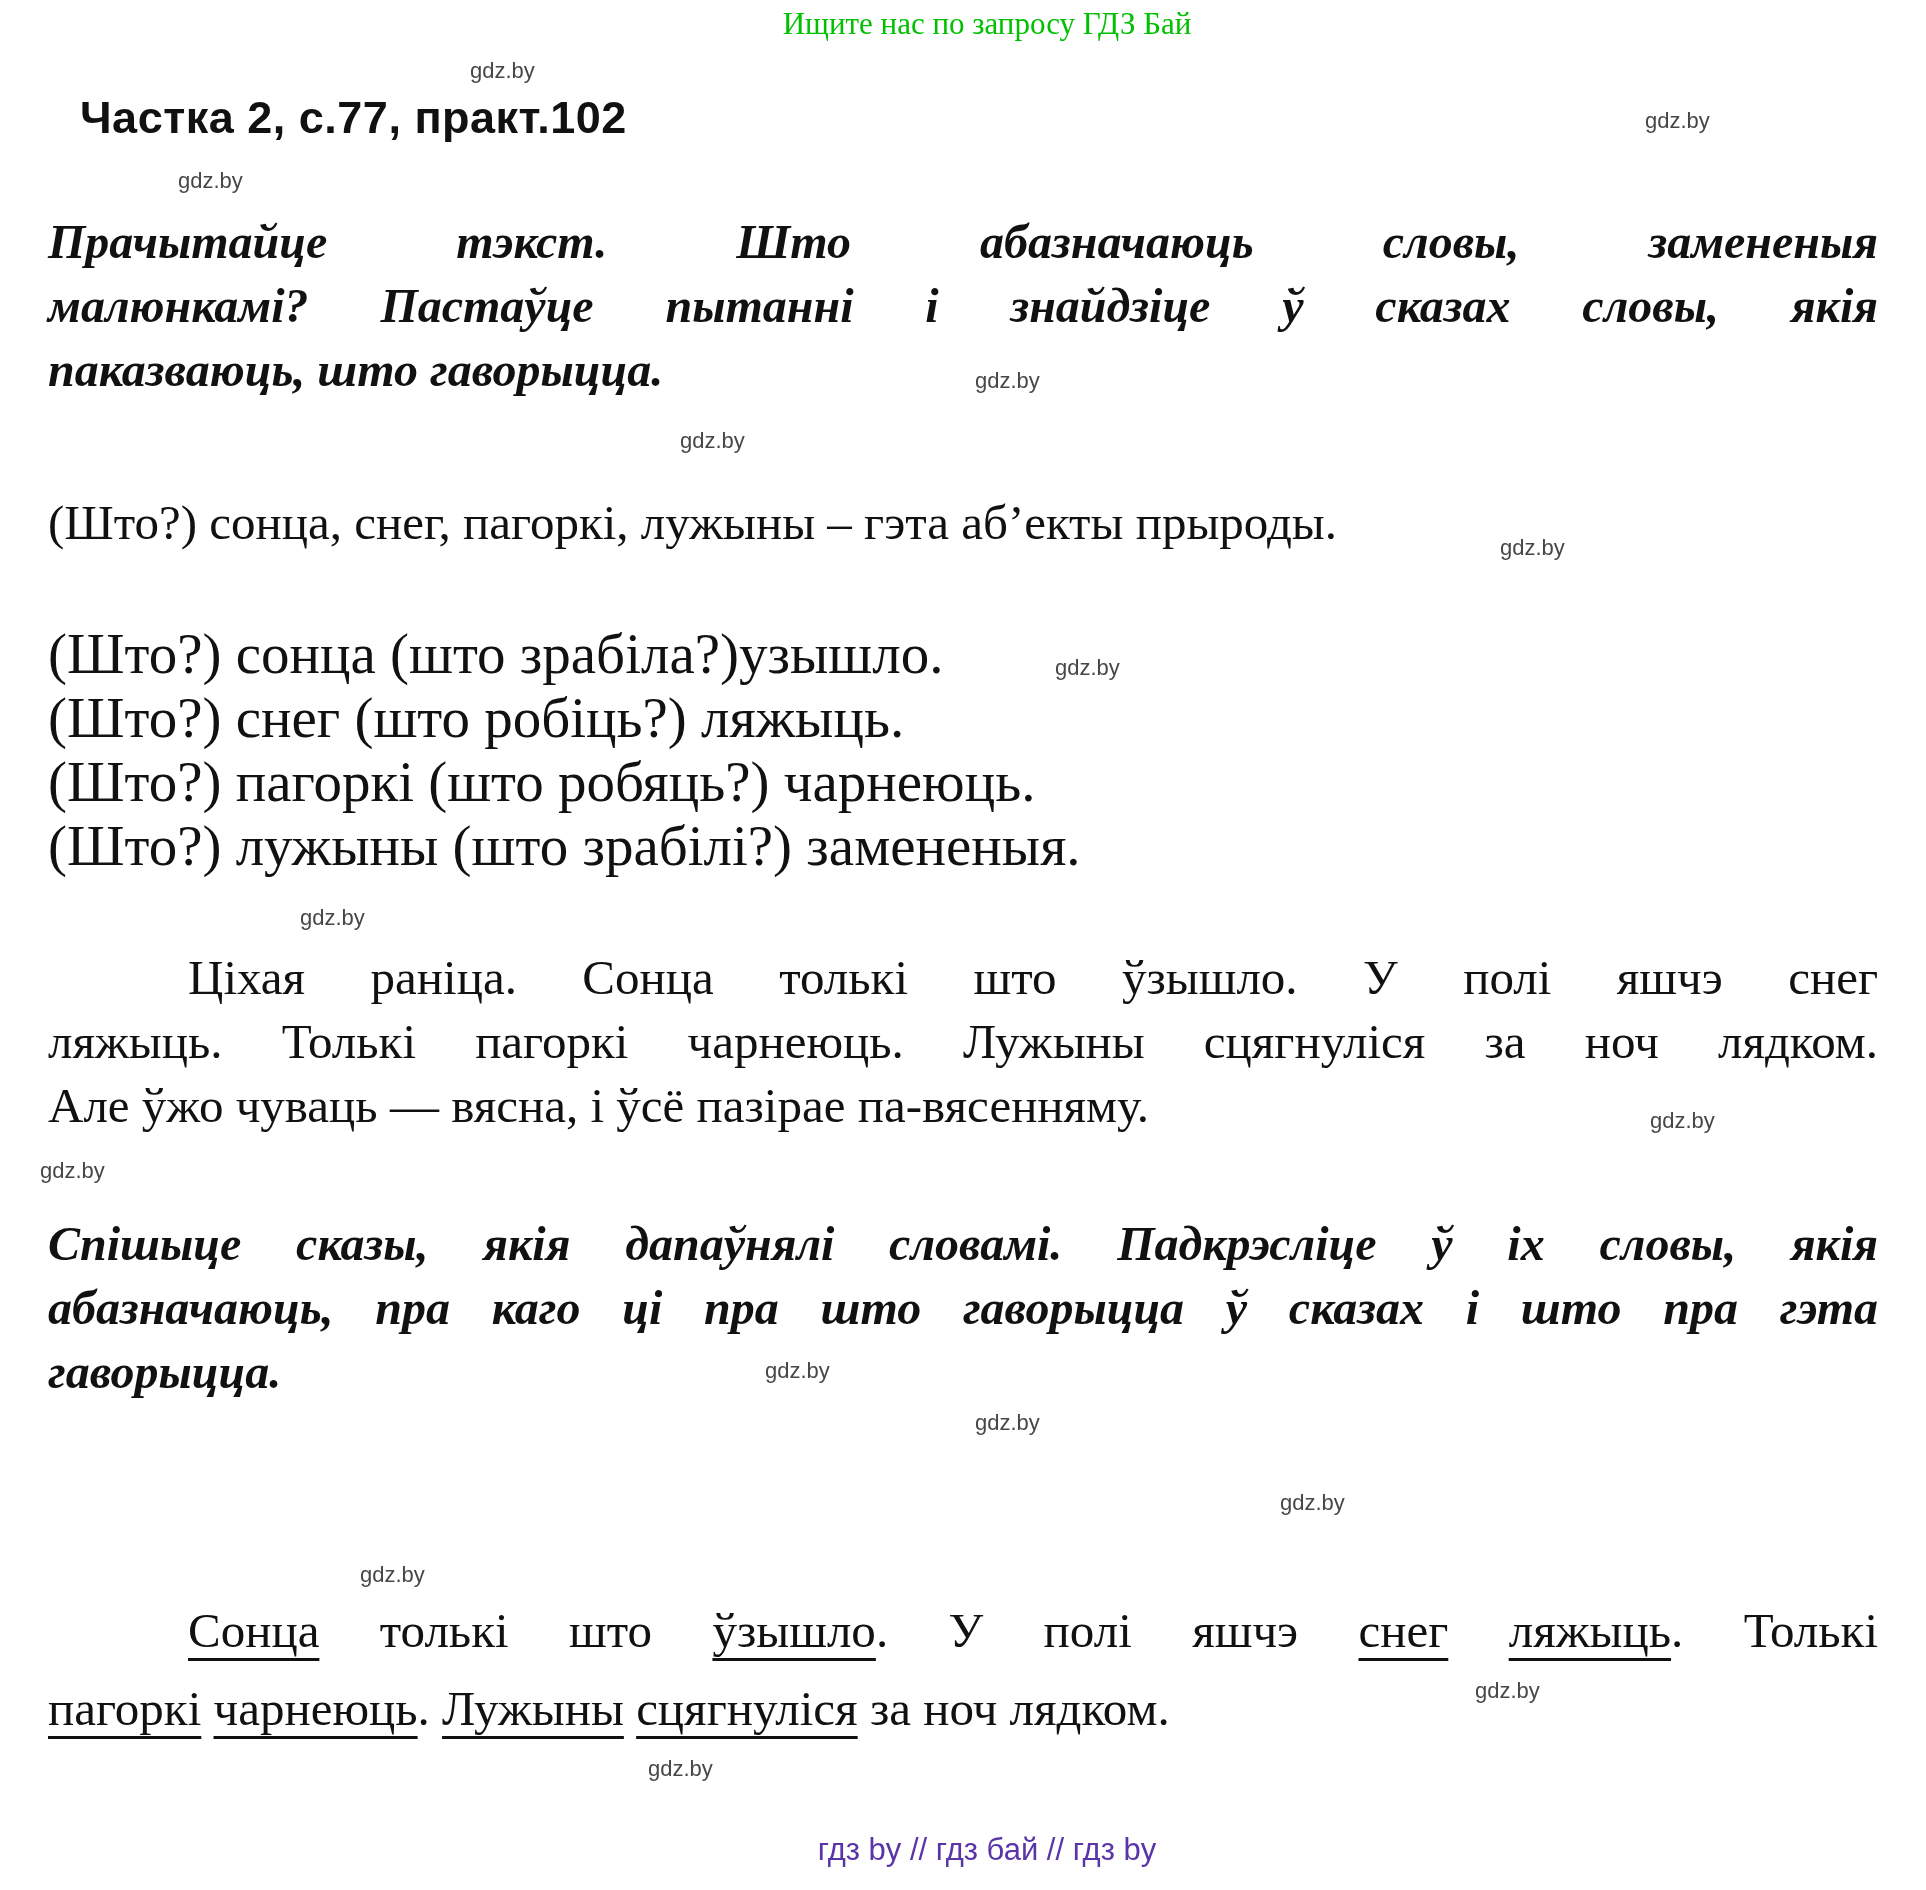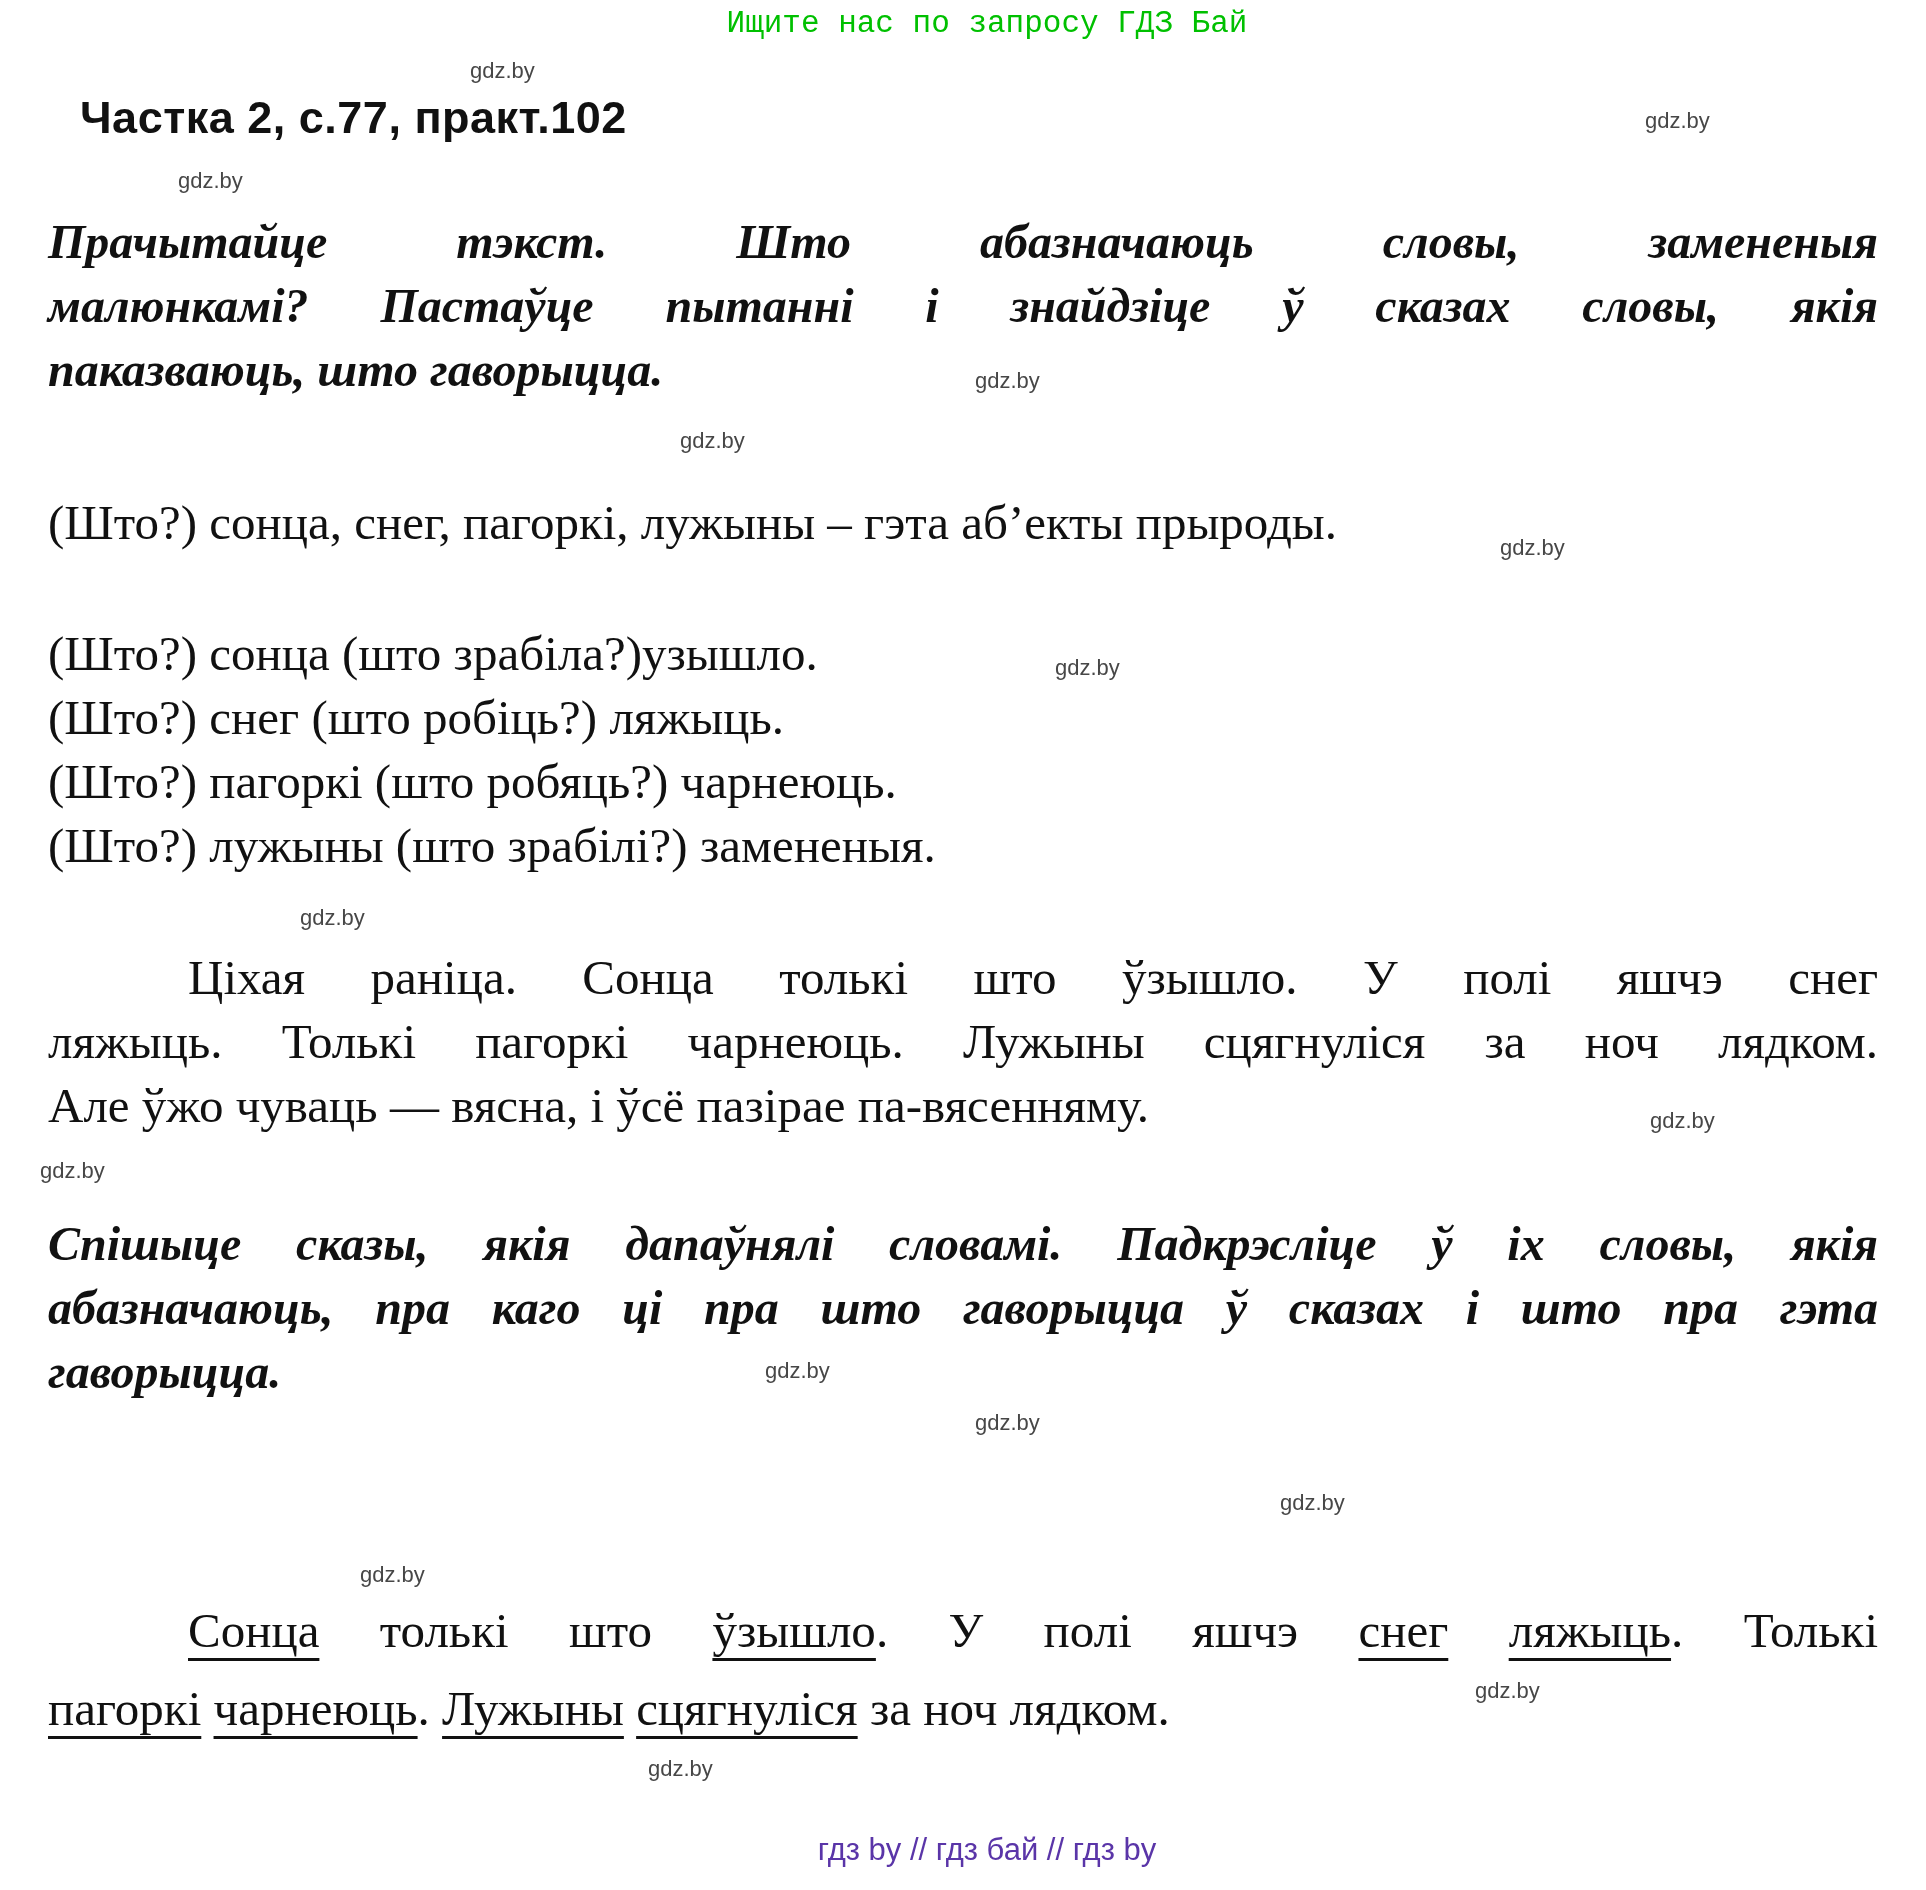--- a/index.html
+++ b/index.html
@@ -10,21 +10,21 @@
     height: 1890px;
     background: #ffffff;
     font-family: "Liberation Serif", serif;
     color: #111111;
     overflow: hidden;
   }
   .promo {
     position: absolute;
     left: 0; right: 0; top: 6px;
     text-align: center;
-    font-family: Liberation Mono, monospace;
+    font-family: Liberation Serif, serif;
     font-size: 31px;
     color: #00c000;
     margin-left: 48px;
   }
   .wm {
     position: absolute;
     font-family: "Liberation Sans", sans-serif;
     font-size: 22px;
     color: #474747;
     white-space: nowrap;
@@ -46,21 +46,21 @@
     font-size: 48px;
     font-weight: bold;
     font-style: italic;
     line-height: 64px;
   }
   .jline { text-align: justify; text-align-last: justify; }
   .jline.last { text-align-last: left; }
   .indent { text-indent: 140px; }
   .t1 { top: 210px; }
   .objects { top: 492px; font-size: 49px; line-height: 62px; }
-  .qa { top: 622px; font-size: 49px; line-height: 64px; }
+  .qa { top: 622px; font-size: 57px; line-height: 64px; }
   .story { top: 946px; font-size: 49px; line-height: 64px; }
   .t2 { top: 1212px; }
   .nb-head { top: 1474px; font-size: 48px; font-weight: bold; }
   .nb-head span {
     text-decoration: underline;
     text-decoration-thickness: 3px;
     text-underline-offset: 10px;
   }
   .nb-para { top: 1592px; font-size: 49px; line-height: 78px; }
   .nb-para .u {

